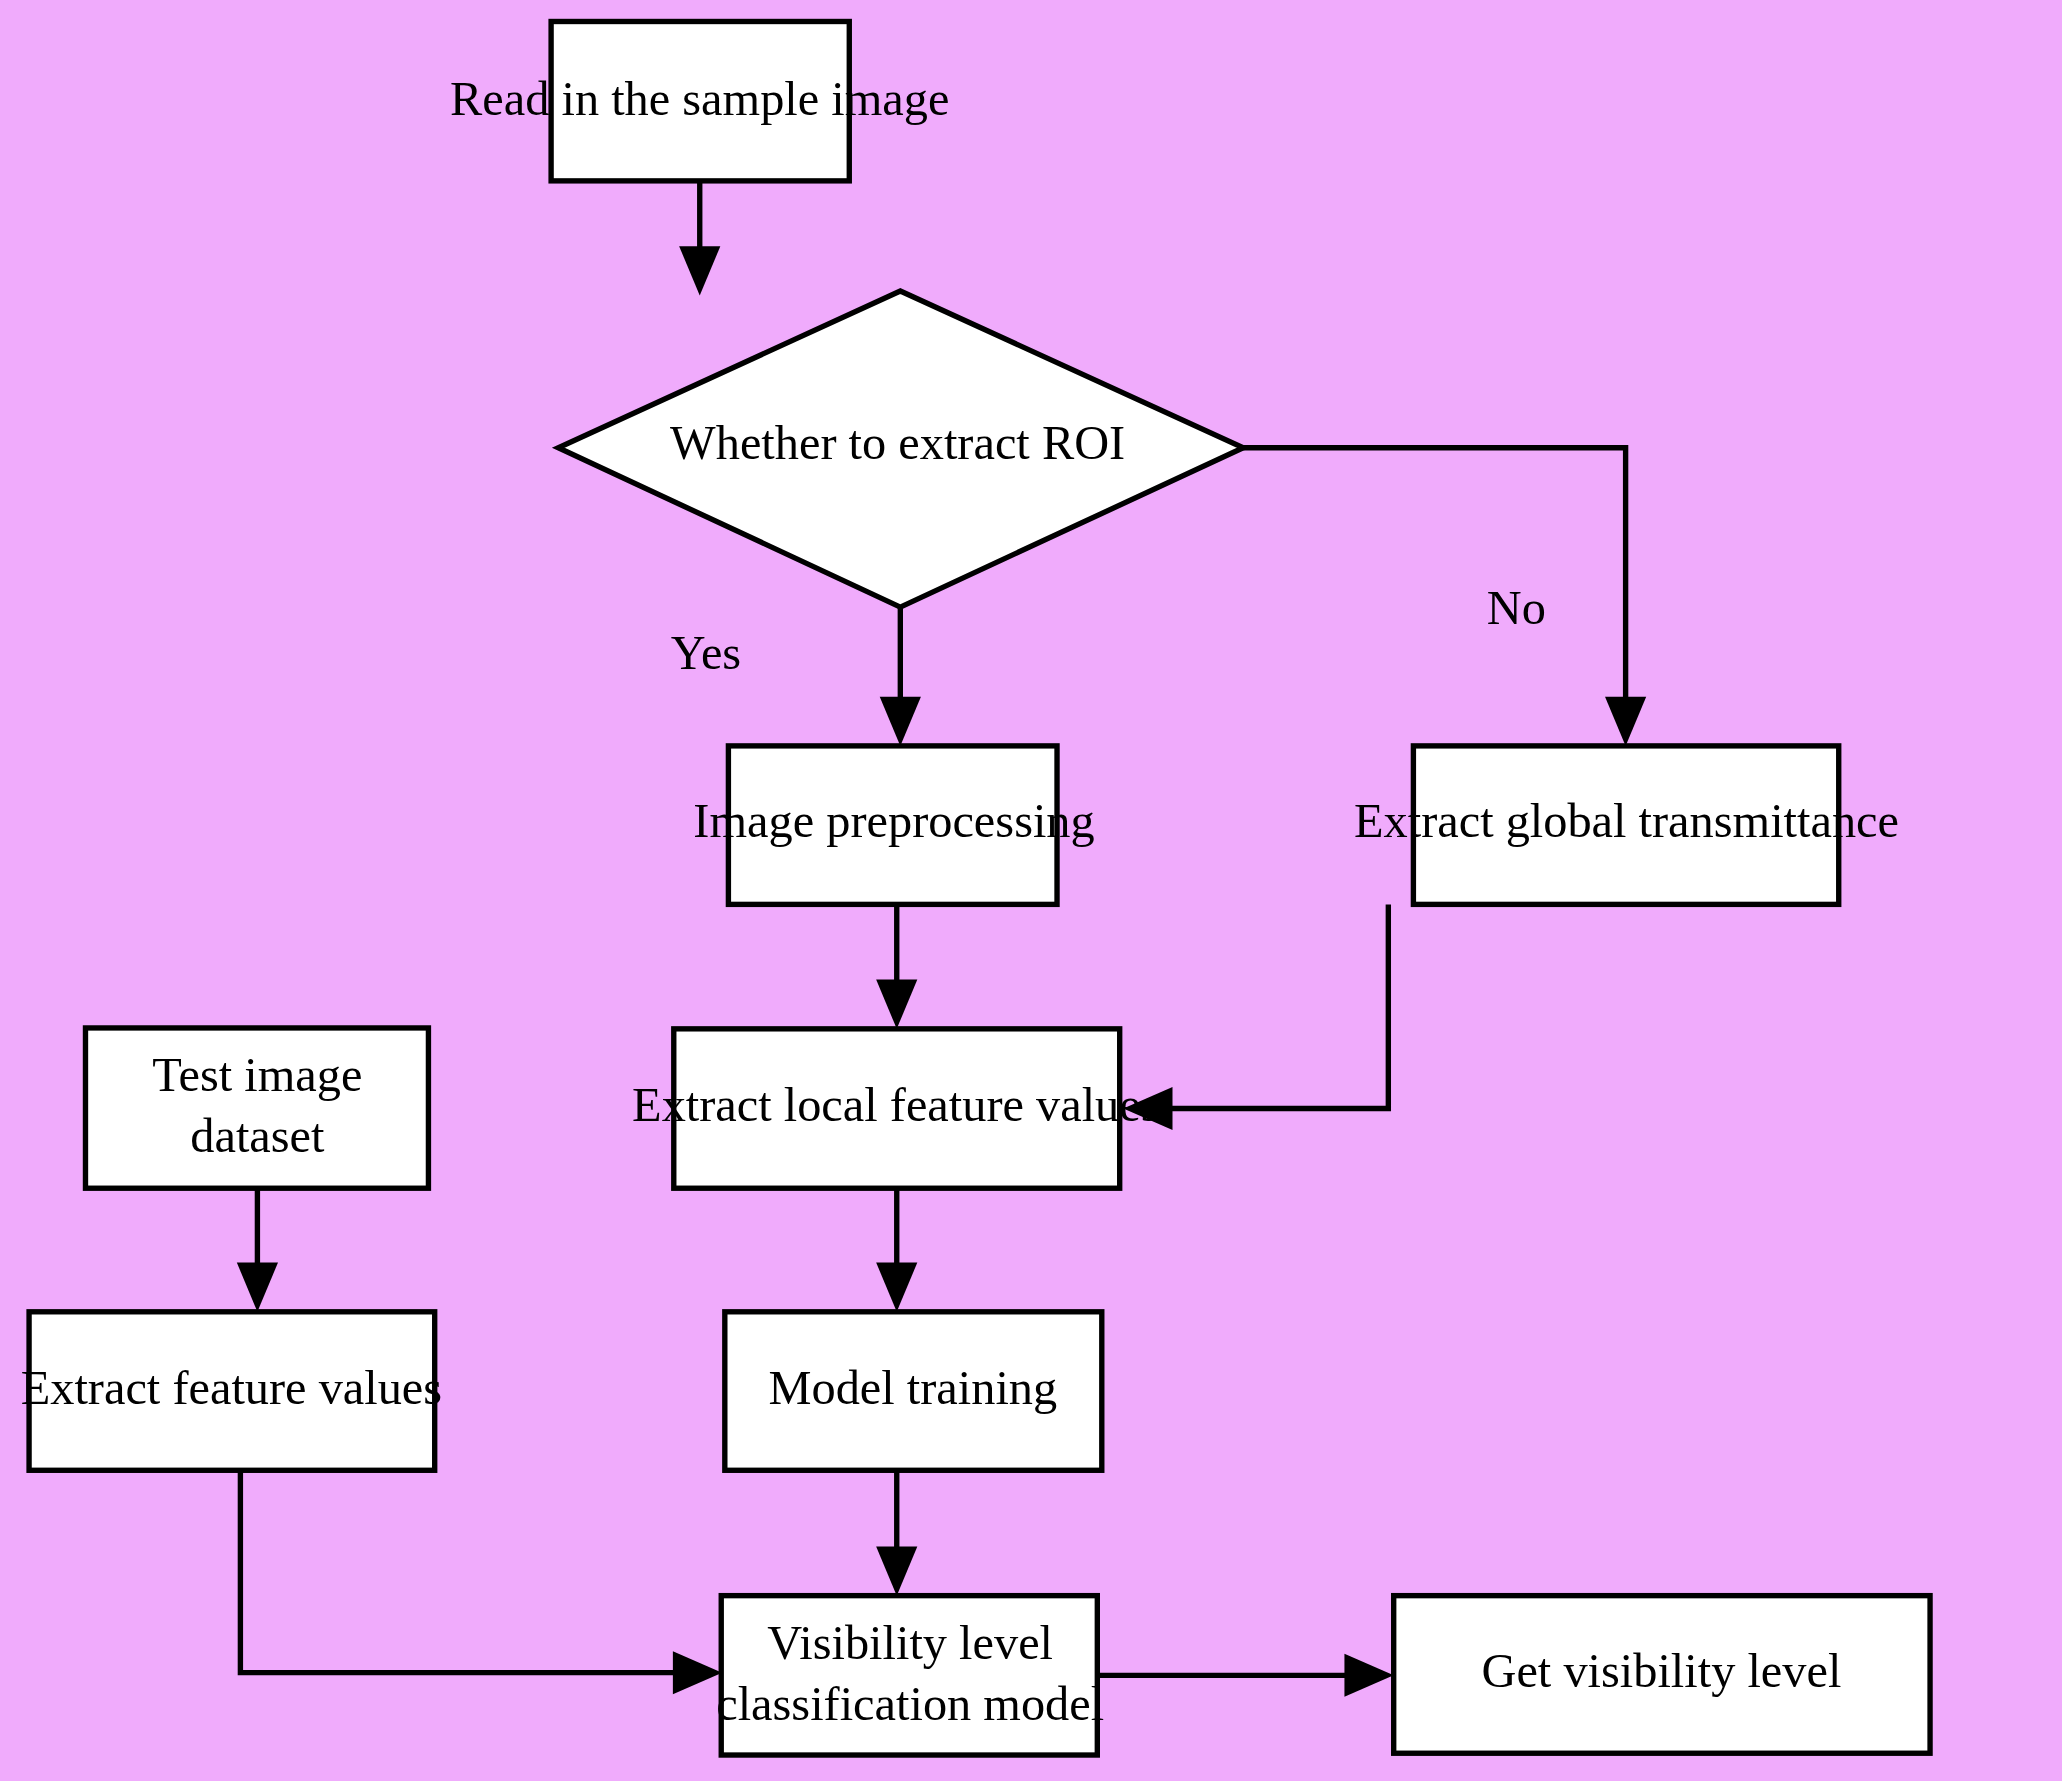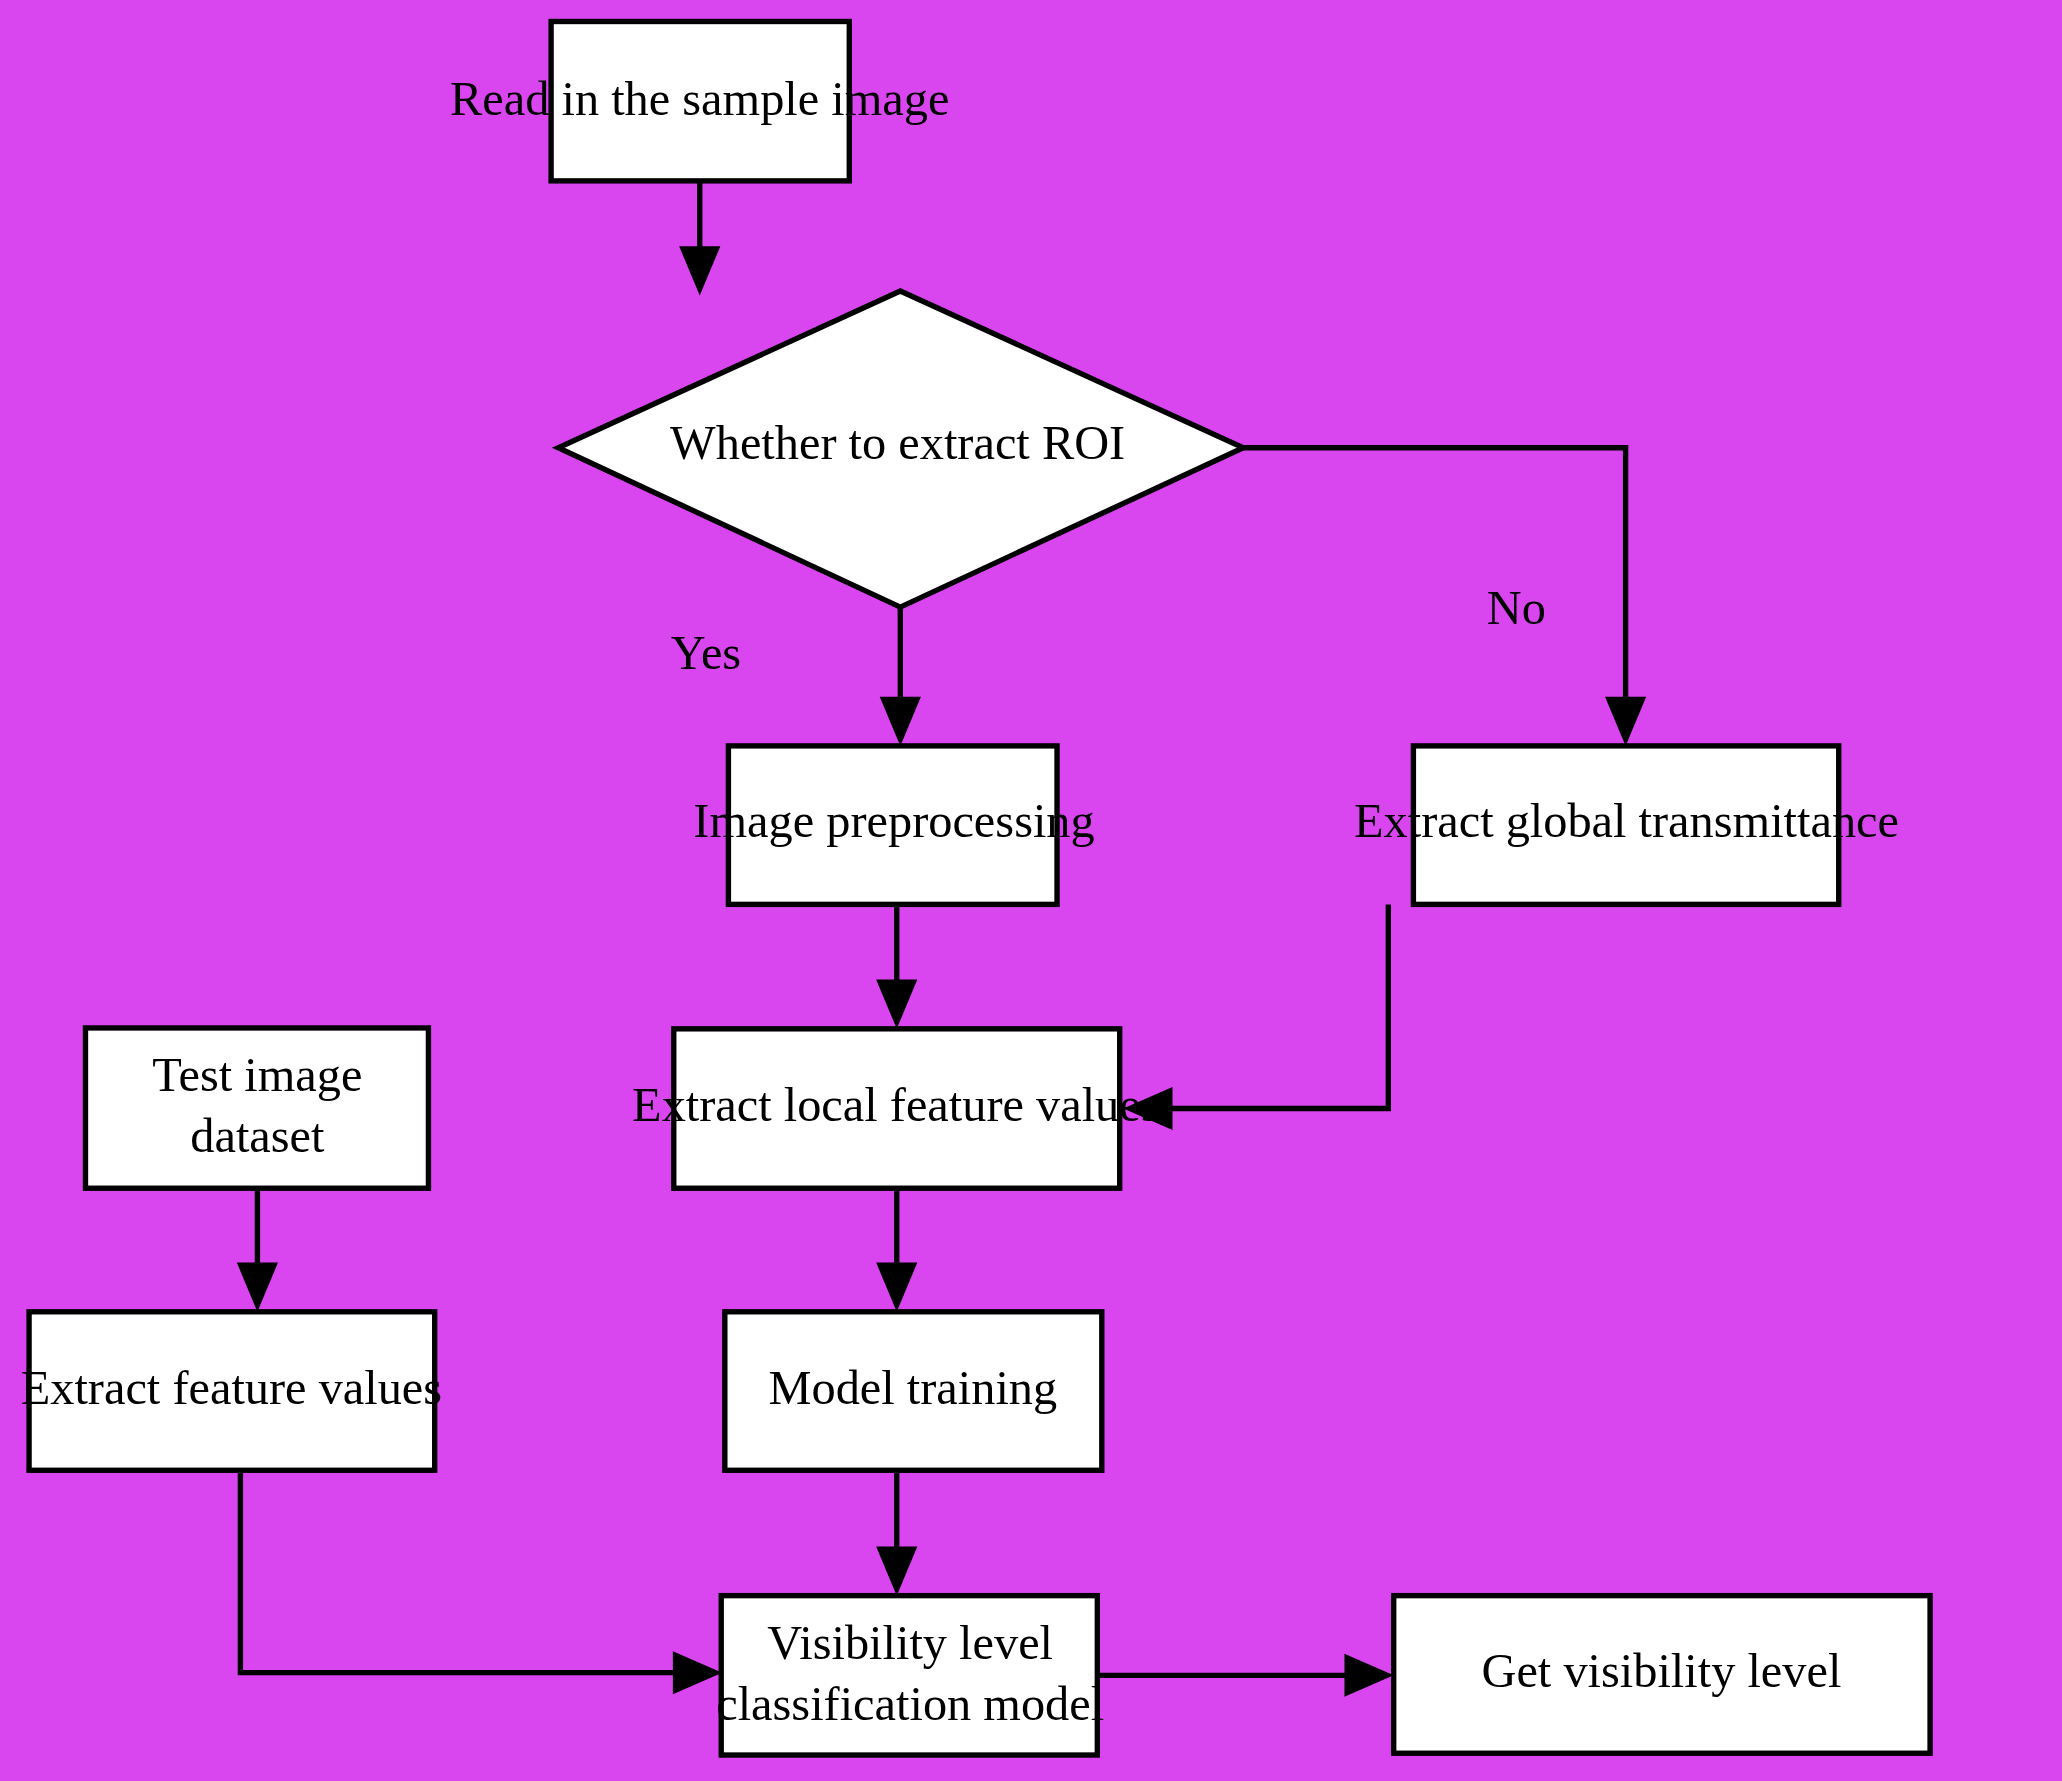--- a/index.html
+++ b/index.html
@@ -7,21 +7,21 @@
     padding: 0;
     background: #ffffff;
   }
   body {
     font-family: "Liberation Serif", "DejaVu Serif", serif;
   }
   #flowchart-root {
     position: relative;
     width: 2063px;
     height: 1781px;
-    background: #d946ef;
+    background: #f0abfc;
     overflow: hidden;
   }
   svg.diagram-canvas {
     display: block;
     width: 2063px;
     height: 1781px;
   }
   .node-box {
     fill: #ffffff;
     stroke: #000000;

